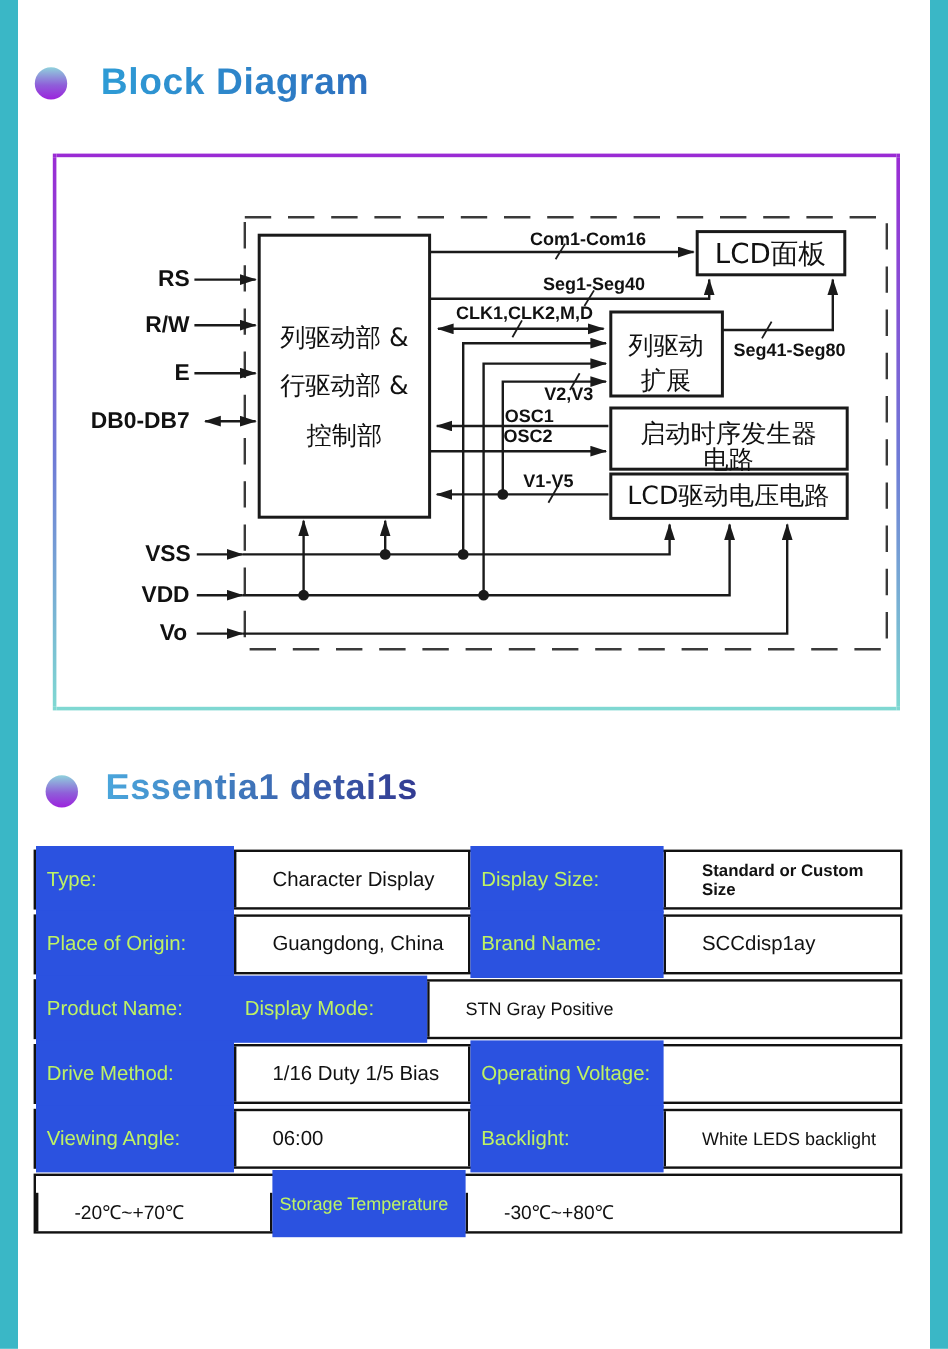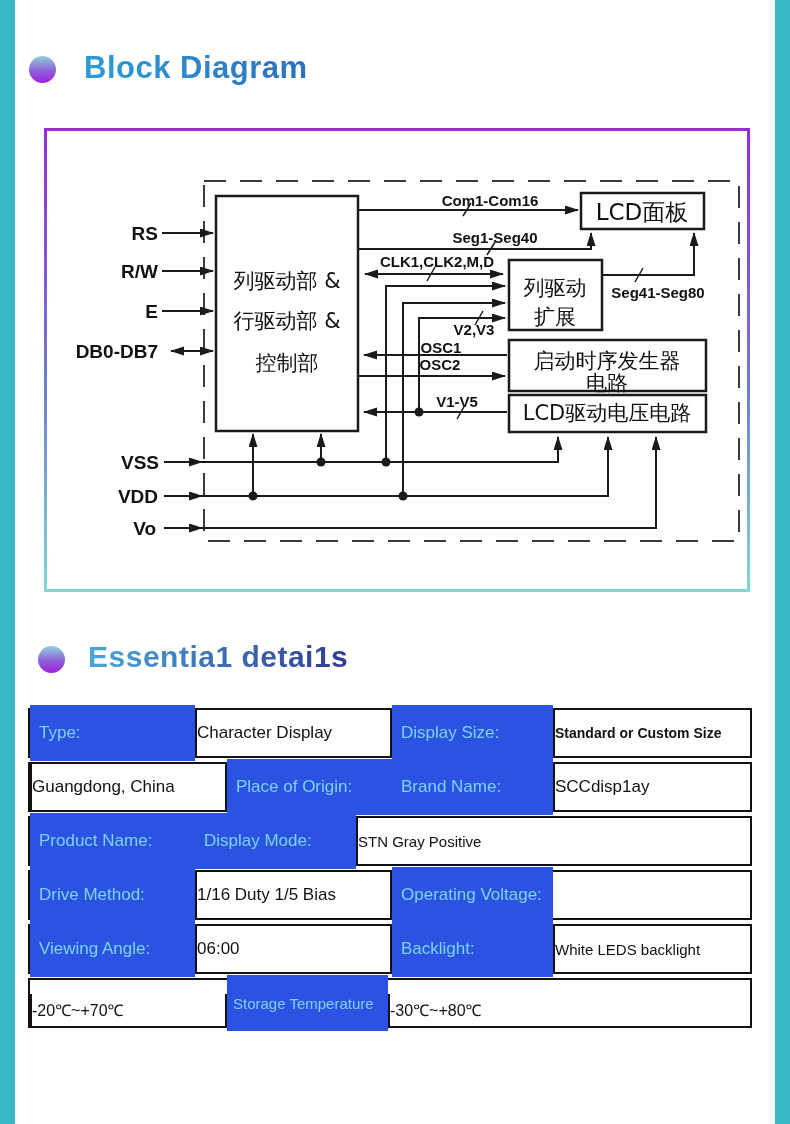--- a/index.html
+++ b/index.html
@@ -51,24 +51,24 @@
   .spec-table{position:absolute;left:28px;top:708px;width:724px;}
   .t-row{
     position:relative;height:50px;margin-bottom:4px;display:flex;
     box-sizing:border-box;border:2px solid #111;background:#fff;
   }
   .cell{
     box-sizing:border-box;display:flex;align-items:center;
     font-size:17px;color:#111;
   }
   .cell.label{
-    background:#2b52e0;color:#7dd3fc;margin-top:-5px;height:56px;
+    background:#2b52e0;color:#bef264;margin-top:-5px;height:56px;
     padding-left:9px;z-index:2;
   }
-  .cell.value{padding-left:0;border-left:2px solid #111;}
+  .cell.value{padding-left:30px;border-left:2px solid #111;}
   .l1{width:165px;}
   .v1{width:197px;border-right:2px solid #111;}
   .l2{width:161px;}
   .v2{width:197px;}
   .r1 .v2{font-size:14px;font-weight:bold;}
   .r3 .v2{font-size:15px;}
   .r4 .v2{font-size:16px;}
   .r5 .v2{font-size:15px;}
   .r6 .v1{font-size:16px;}
   .r6 .v2{font-size:15.5px;}
@@ -171,22 +171,22 @@
 <div class="heading heading2">Essentia1 detai1s</div>
 
 <div class="spec-table">
   <div class="t-row r1">
     <div class="cell label l1">Type:</div>
     <div class="cell value v1">Character Display</div>
     <div class="cell label l2">Display Size:</div>
     <div class="cell value v2">Standard or Custom Size</div>
   </div>
   <div class="t-row r2">
+    <div class="cell label l1">Place of  Origin:</div>
     <div class="cell value v1">Guangdong, China</div>
-    <div class="cell label l1">Place of  Origin:</div>
     <div class="cell label l2">Brand Name:</div>
     <div class="cell value v2">SCCdisp1ay</div>
   </div>
   <div class="t-row r3">
     <div class="cell label l1">Product Name:</div>
     <div class="cell label l2">Display Mode:</div>
     <div class="cell value v2">STN Gray Positive</div>
   </div>
   <div class="t-row r4">
     <div class="cell label l1">Drive Method:</div>

